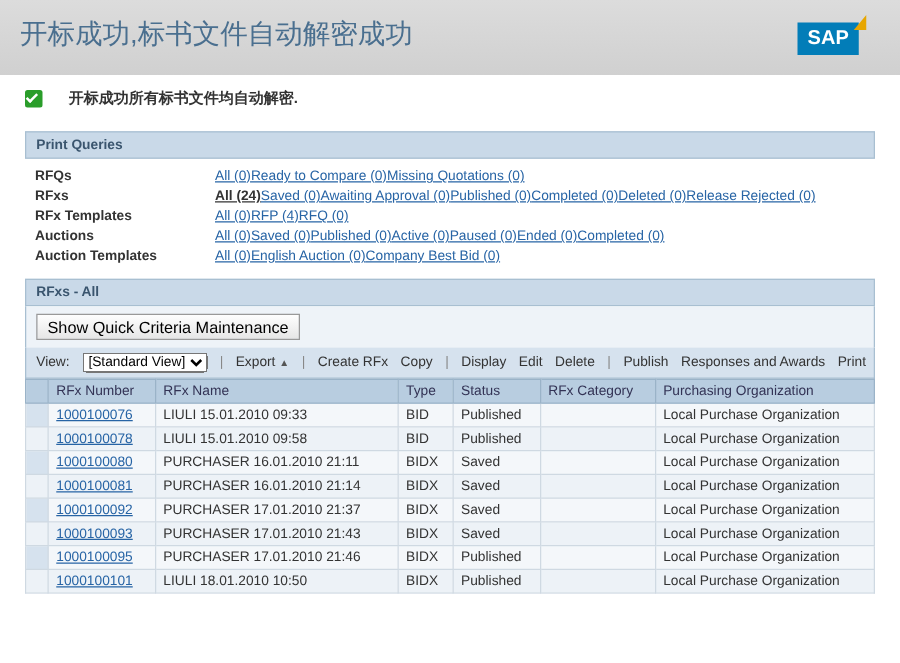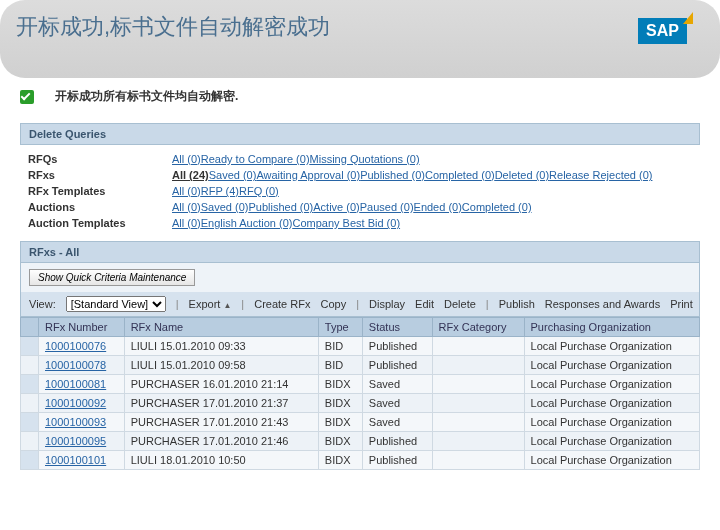--- a/index.html
+++ b/index.html
@@ -1,36 +1,36 @@
 <!DOCTYPE html>
 <html><head>
 <meta charset="utf-8">
 <style>
   * { box-sizing: border-box; margin: 0; padding: 0; }
   body { font-family: Arial, "Microsoft YaHei", sans-serif; font-size: 11px; color: #333; width: 720px; }
-  .header { background: linear-gradient(#dcdcdc,#d0d0d0); padding: 12px 16px 34px; display: flex; justify-content: space-between; align-items: flex-start; border-radius: 25px; }
+  .header { background: linear-gradient(#dcdcdc,#d0d0d0); padding: 12px 16px 16px; display: flex; justify-content: space-between; align-items: flex-start; }
   .header h1 { font-size: 22px; font-weight: normal; color: #4a6f8f; }
   .logo { position: relative; margin-right: 17px; margin-top: 6px; }
   .logo .blue { background: #027db8; color: #fff; font-weight: bold; font-size: 16px; padding: 4px 8px; display: inline-block; }
   .logo .gold { position: absolute; top: -6px; right: -6px; width: 0; height: 0; border-left: 10px solid transparent; border-bottom: 12px solid #e7a600; }
   .section { padding: 10px 20px 6px; }
   .check-row { display: flex; align-items: center; gap: 21px; font-weight: bold; font-size: 12px; }
   .check-icon { width: 14px; height: 14px; background: #2a9d2a; position: relative; border-radius: 2px; }
   .check-icon::after { content: ""; position: absolute; left: 3px; top: 1px; width: 3px; height: 7px; border: solid #fff; border-width: 0 2px 2px 0; transform: rotate(45deg); }
   .queries { margin: 12px 20px 0; }
   .queries-head { background: #c9d9e8; padding: 4px 8px; font-weight: bold; color: #3a556e; border: 1px solid #a8bfd1; }
   .query-table { width: 100%; padding: 6px 8px 10px; }
   .query-row { display: flex; gap: 24px; padding: 2px 0; }
   .query-label { width: 120px; font-weight: bold; color: #333; }
   .links { display: flex; flex-wrap: wrap; gap: 0; }
   .link { color: #2764a5; text-decoration: underline; cursor: pointer; white-space: nowrap; }
   .link.active { color: #333; font-weight: bold; }
   .rfxs-head { background: #c9d9e8; padding: 4px 8px; font-weight: bold; color: #3a556e; border: 1px solid #a8bfd1; }
   .criteria-row { padding: 6px 8px; background: #eef3f8; border-left: 1px solid #a8bfd1; border-right: 1px solid #a8bfd1; }
-  .btn { background: linear-gradient(#fefefe,#e6e6e6); border: 1px solid #999; padding: 2px 8px; font-size: 10px; cursor: pointer; font-style: italic; }
+  .btn { background: linear-gradient(#fefefe,#e6e6e6); border: 1px solid #999; padding: 2px 8px; font-size: 13px; cursor: pointer; }
   .toolbar { background: #d6e2ee; border: 1px solid #a8bfd1; border-top: none; padding: 4px 8px; display: flex; align-items: center; gap: 10px; flex-wrap: nowrap; overflow: hidden; }
   .toolbar .sep { color: #888; }
   .toolbar .tool { color: #333; cursor: pointer; white-space: nowrap; }
   .toolbar select { font-size: 11px; }
   .tri { font-size: 8px; color: #555; }
   table.data { width: 100%; border-collapse: collapse; border: 1px solid #a8bfd1; border-top: none; }
   table.data th { background: #b8cde0; border: 1px solid #9ab3c8; padding: 3px 6px; text-align: left; font-weight: normal; color: #335; white-space: nowrap; }
   table.data td { border: 1px solid #cfd9e2; padding: 3px 6px; background: #f4f7fa; white-space: nowrap; }
   table.data tr:nth-child(even) td { background: #edf2f7; }
   table.data td.rownum { width: 18px; background: #d6e2ee; }
@@ -49,21 +49,21 @@
 </div>
 
 <div class="section">
   <div class="check-row">
     <span class="check-icon"></span>
     <span>开标成功所有标书文件均自动解密.</span>
   </div>
 </div>
 
 <div class="queries">
-  <div class="queries-head">Delete Queries</div>
+  <div class="queries-head">Print Queries</div>
   <div class="query-table" id="query-rows">
       <div class="query-row">
         <div class="query-label">RFQs</div>
         <div class="links">
           <span class="link">All (0)</span>
           <span class="link">Ready to Compare (0)</span>
           <span class="link">Missing Quotations (0)</span>
         </div>
       </div>
       <div class="query-row">
@@ -155,20 +155,29 @@
           <td class="rownum"></td>
           <td><a>1000100078</a></td>
           <td>LIULI 15.01.2010 09:58</td>
           <td>BID</td>
           <td>Published</td>
           <td></td>
           <td>Local Purchase Organization</td>
         </tr>
         <tr>
           <td class="rownum"></td>
+          <td><a>1000100080</a></td>
+          <td>PURCHASER 16.01.2010 21:11</td>
+          <td>BIDX</td>
+          <td>Saved</td>
+          <td></td>
+          <td>Local Purchase Organization</td>
+        </tr>
+        <tr>
+          <td class="rownum"></td>
           <td><a>1000100081</a></td>
           <td>PURCHASER 16.01.2010 21:14</td>
           <td>BIDX</td>
           <td>Saved</td>
           <td></td>
           <td>Local Purchase Organization</td>
         </tr>
         <tr>
           <td class="rownum"></td>
           <td><a>1000100092</a></td>

